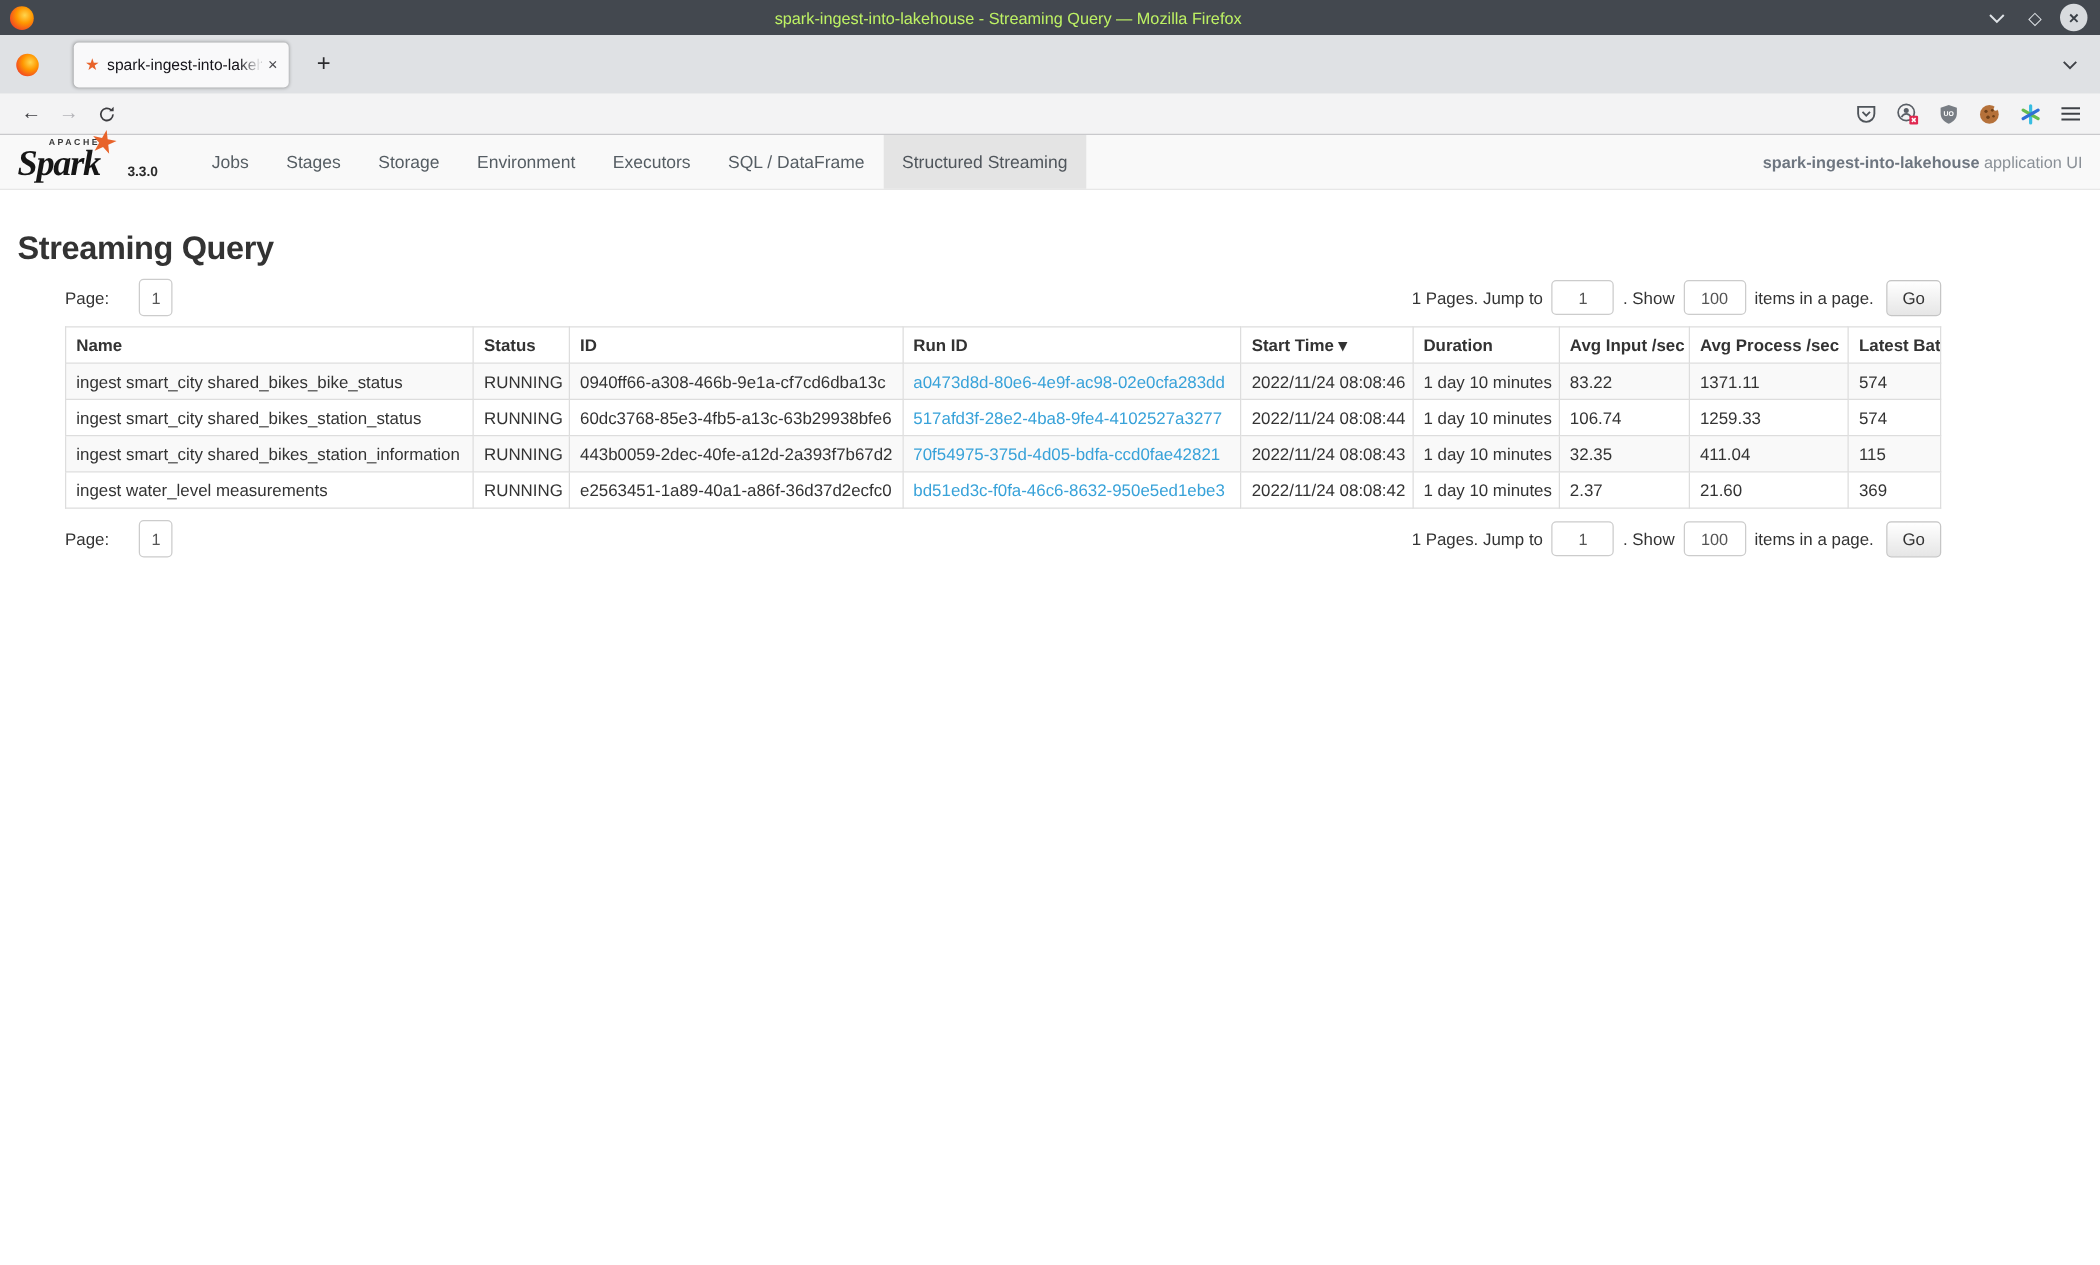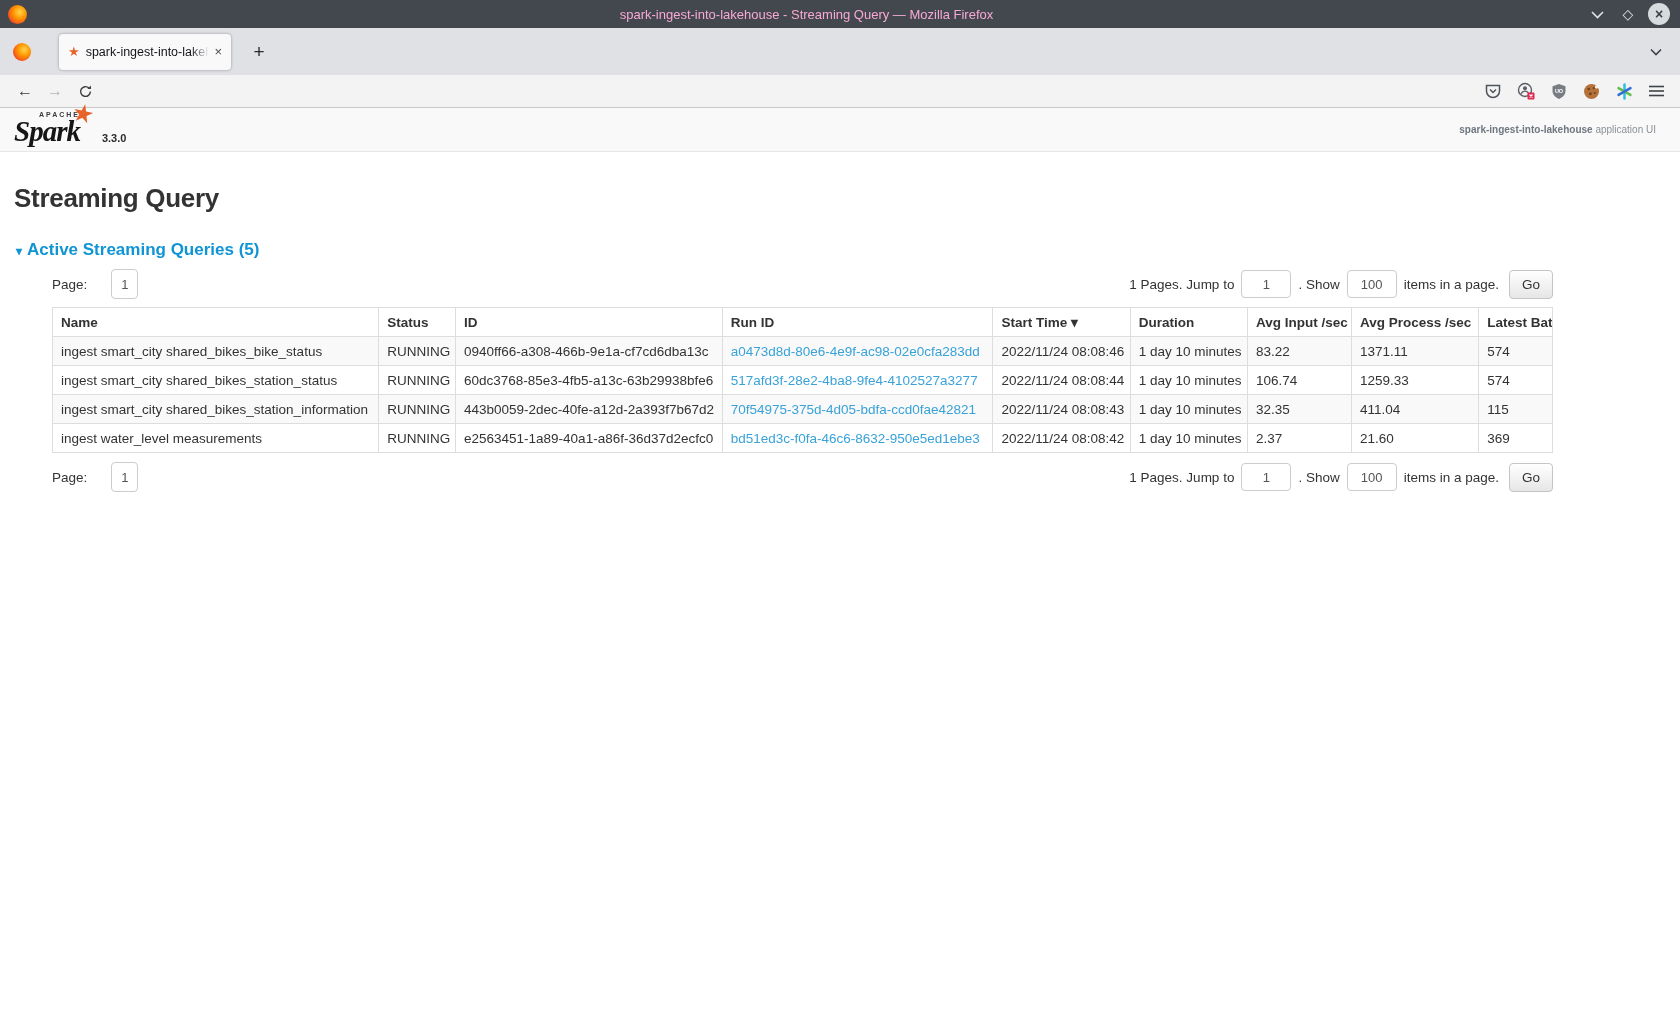--- a/index.html
+++ b/index.html
@@ -3,21 +3,21 @@
 <meta charset="utf-8">
 <style>
   * { box-sizing: border-box; margin: 0; padding: 0; }
   html,body { width:1680px; height:1012px; overflow:hidden; background:#fff;
     font-family:"Liberation Sans", sans-serif; }
 
   
   .titlebar { height:28px; background:#43484f; display:flex; align-items:center; }
   .ff-logo { width:19px; height:19px; border-radius:50%; margin-left:8px;
     background:radial-gradient(circle at 62% 38%, #ffd54d 0%, #ff9800 38%, #f4511e 72%, #b8322a 100%); }
-  .tb-title { flex:1; text-align:center; color:#f9a8d4; font-size:13px; }
+  .tb-title { flex:1; text-align:center; color:#bef264; font-size:13px; }
   .win-controls { display:flex; align-items:center; gap:9px; margin-right:10px; }
   .win-btn { width:22px; height:22px; display:flex; align-items:center; justify-content:center;
     color:#dfe3e7; font-size:14px; }
   .win-close { background:#d8dbde; border-radius:50%; color:#3a4047; font-size:14px; font-weight:bold; }
 
   
   .tabbar { height:47px; background:#dfe1e4; display:flex; align-items:center; }
   .ff-mini { width:18px; height:18px; border-radius:50%; margin-left:13px;
     background:radial-gradient(circle at 62% 38%, #ffd54d 0%, #ff9800 38%, #f4511e 72%, #b8322a 100%); }
   .tab { margin-left:28px; width:172px; height:36px; background:#f9f9fa; border-radius:4px;
@@ -54,21 +54,21 @@
   .logo-inner { position:relative; padding-top:9px; }
   .apache { position:absolute; top:5px; left:25px; font-size:7px; font-weight:bold;
     letter-spacing:2px; color:#3a3a3a; }
   .word { font-size:29px; font-weight:bold; font-style:italic; letter-spacing:-1px; color:#161616;font-family:Liberation Serif, serif; }
   .spark-star { position:absolute; top:-7px; right:-14px; font-size:25px; color:#e8632a;
     transform:rotate(12deg); }
   .version { font-size:11px; font-weight:bold; color:#2b2b2b; margin-left:22px; margin-bottom:4px; }
   .spark-nav { display:flex; margin-left:28px; }
   .nav-item { padding:0 15px; line-height:43px; font-size:14px; color:#555d63; white-space:nowrap; }
   .nav-item.active { background:#e4e4e4; color:#4f555b; }
-  .app-label { margin-left:auto; margin-right:24px; align-self:center; font-size:10px; color:#8a9097; }
+  .app-label { margin-left:auto; margin-right:14px; align-self:center; font-size:13px; color:#8a9097; }
   .app-label b { color:#6e7680; }
 
   
   .content { padding:0 14px; }
   .page-title { font-size:26px; font-weight:bold; color:#333; margin:31px 0 0 0; letter-spacing:-0.3px; }
   .section-head { margin:26px 0 0 2px; font-size:17px; font-weight:bold; color:#0f94d4; cursor:pointer; }
   .section-head .tri { font-size:12px; margin-right:5px; }
   .table-zone { margin-left:38px; width:1501px; }
   .pager { display:flex; justify-content:space-between; align-items:center; margin:9px 0 8px 0; }
   .pager-left { display:flex; align-items:center; gap:24px; font-size:13.5px; color:#333; }
@@ -190,31 +190,37 @@
 
 <div class="sparknav">
   <div class="spark-logo">
     <div class="logo-inner">
       <span class="apache">APACHE</span>
       <span class="word">Spark</span>
       <span class="spark-star">★</span>
     </div>
     <span class="version">3.3.0</span>
   </div>
+  <div class="spark-nav">
+      <div class="nav-item">Jobs</div>
+      <div class="nav-item">Stages</div>
+      <div class="nav-item">Storage</div>
+      <div class="nav-item">Environment</div>
+      <div class="nav-item">Executors</div>
+      <div class="nav-item">SQL / DataFrame</div>
+      <div class="nav-item active">Structured Streaming</div>
+    </div>
   <div class="app-label">
     <b>spark-ingest-into-lakehouse</b><span> application UI</span>
   </div>
 </div>
 
 <div class="content">
   <h1 class="page-title">Streaming Query</h1>
 
-  <div class="section-head">
-    <span class="tri">▾</span><span>Active Streaming Queries (5)</span>
-  </div>
 
   <div class="table-zone">
     <div class="pager">
       <div class="pager-left">
         <span>Page:</span>
         <input class="page-input" value="1" style="">
       </div>
       <div class="pager-right">
         <span>1 Pages. Jump to</span>
         <input class="jump-input" value="1" style="">

